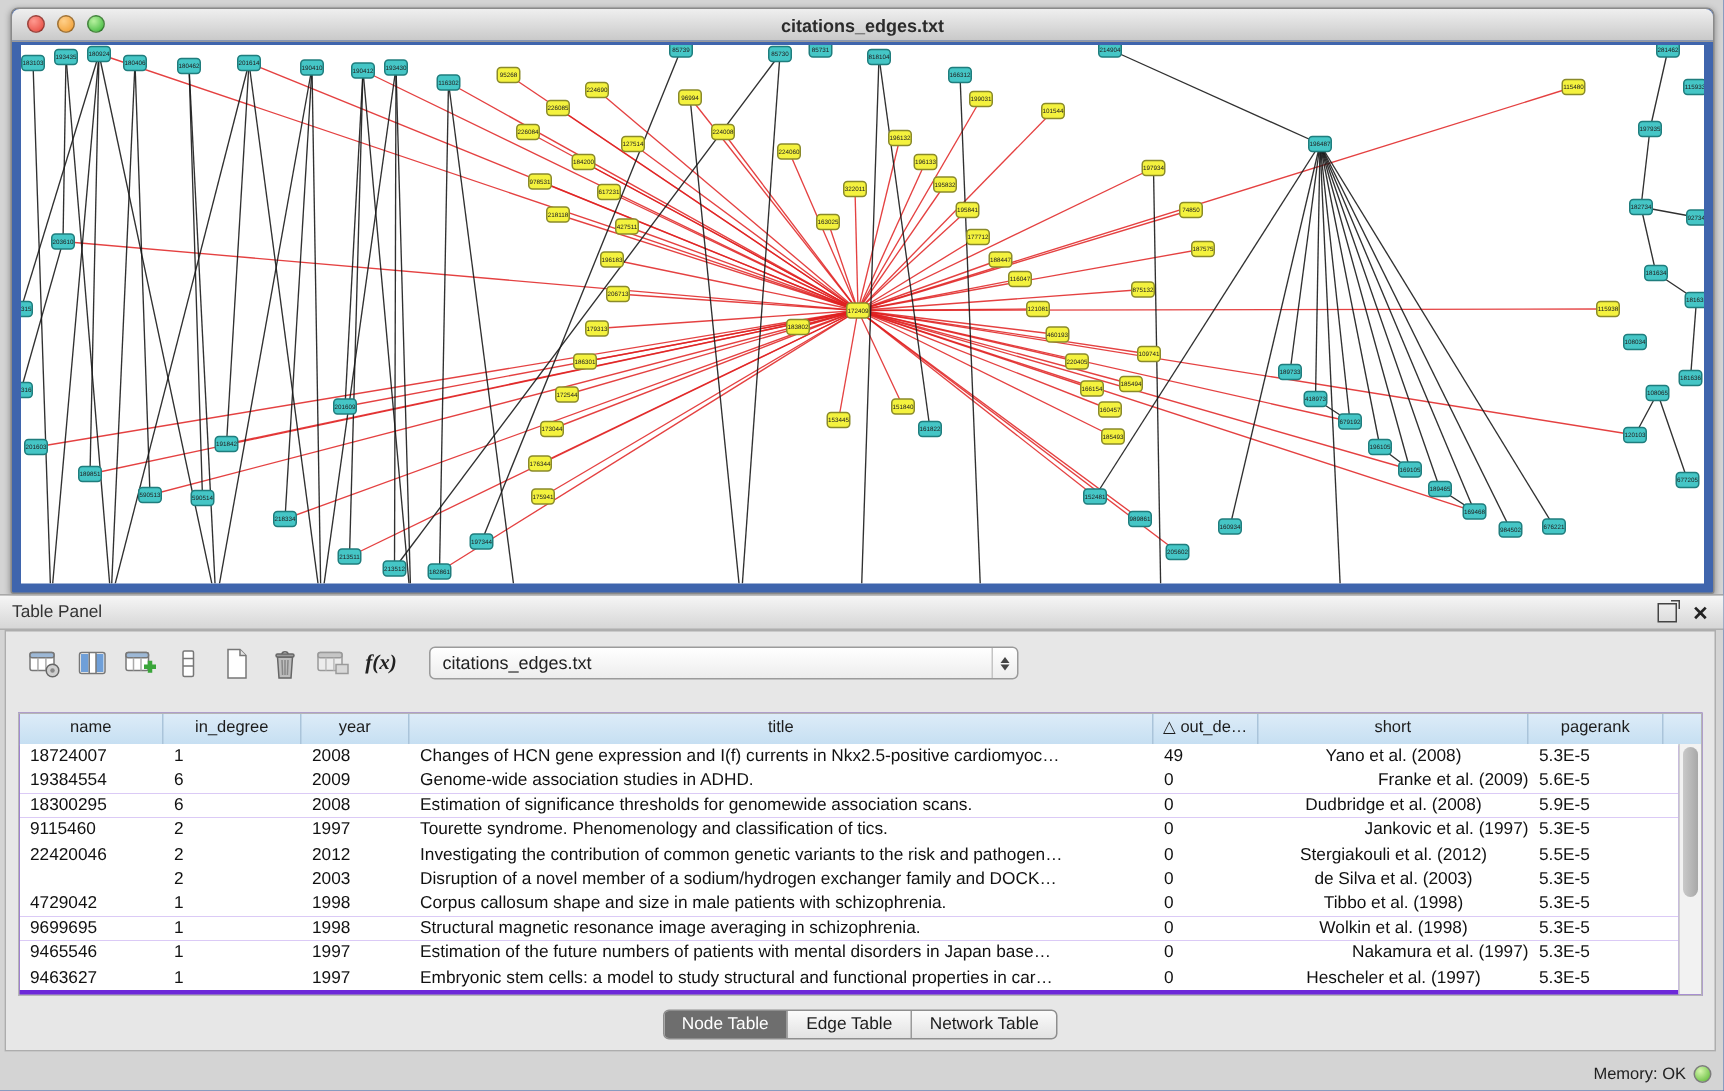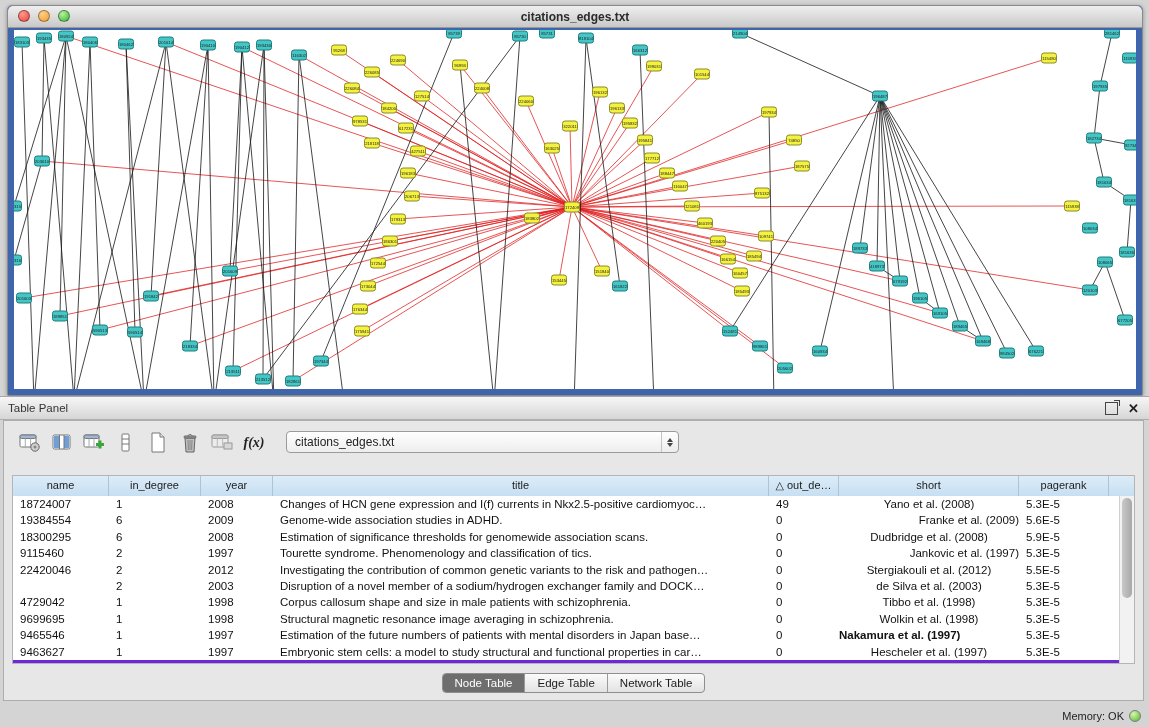--- a/index.html
+++ b/index.html
@@ -813,21 +813,21 @@
           <div class="td" style="width: 70px;">0</div>
           <div class="td" style="width: 180px; text-align: center; padding-left: 0px;">Wolkin et al. (1998)</div>
           <div class="td" style="width: 90px;">5.3E-5</div>
         </div>
         <div class="tr">
           <div class="td" style="width: 96px;">9465546</div>
           <div class="td" style="width: 92px;">1</div>
           <div class="td" style="width: 72px;">1997</div>
           <div class="td" style="width: 496px;">Estimation of the future numbers of patients with mental disorders in Japan base…</div>
           <div class="td" style="width: 70px;">0</div>
-          <div class="td" style="width: 180px; text-align: left; padding-left: 0px; font-weight: bold;">Nakamura et al. (1997)</div>
+          <div class="td" style="width: 180px; text-align: right; padding-left: 0px;">Nakamura et al. (1997)</div>
           <div class="td" style="width: 90px;">5.3E-5</div>
         </div>
         <div class="tr">
           <div class="td" style="width: 96px;">9463627</div>
           <div class="td" style="width: 92px;">1</div>
           <div class="td" style="width: 72px;">1997</div>
           <div class="td" style="width: 496px;">Embryonic stem cells: a model to study structural and functional properties in car…</div>
           <div class="td" style="width: 70px;">0</div>
           <div class="td" style="width: 180px; text-align: center; padding-left: 0px;">Hescheler et al. (1997)</div>
           <div class="td" style="width: 90px;">5.3E-5</div>

